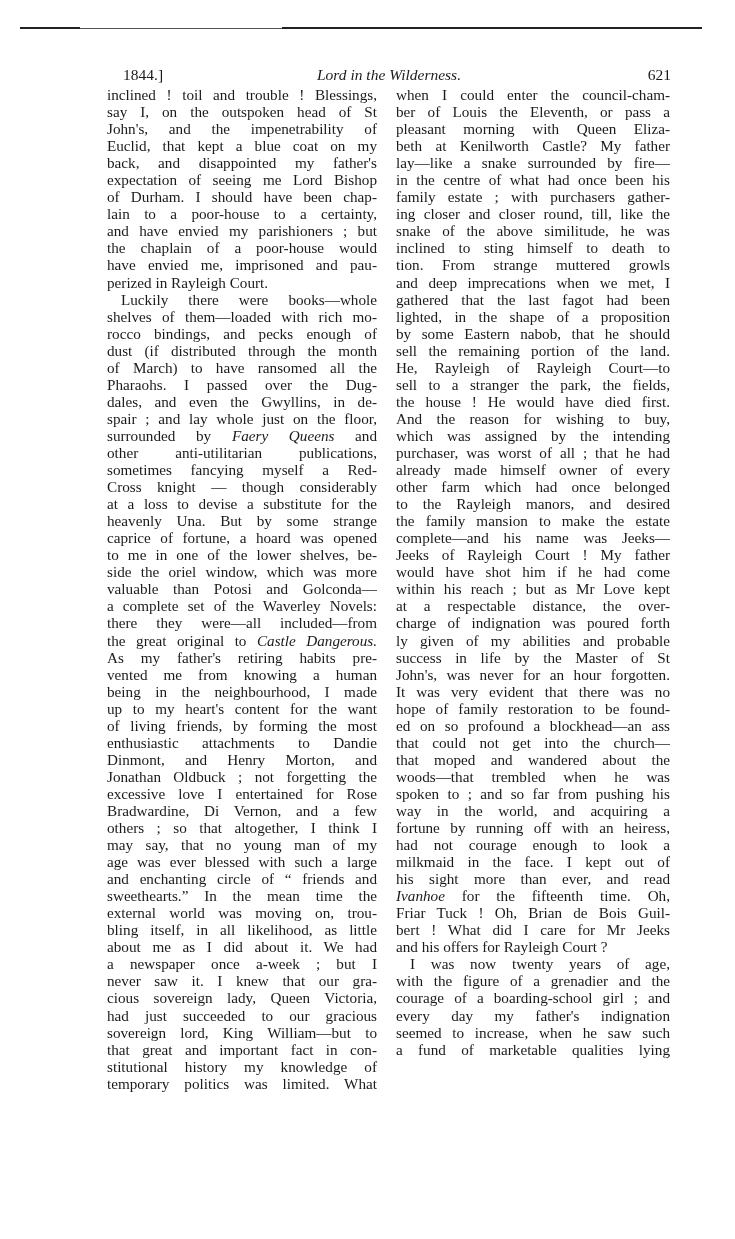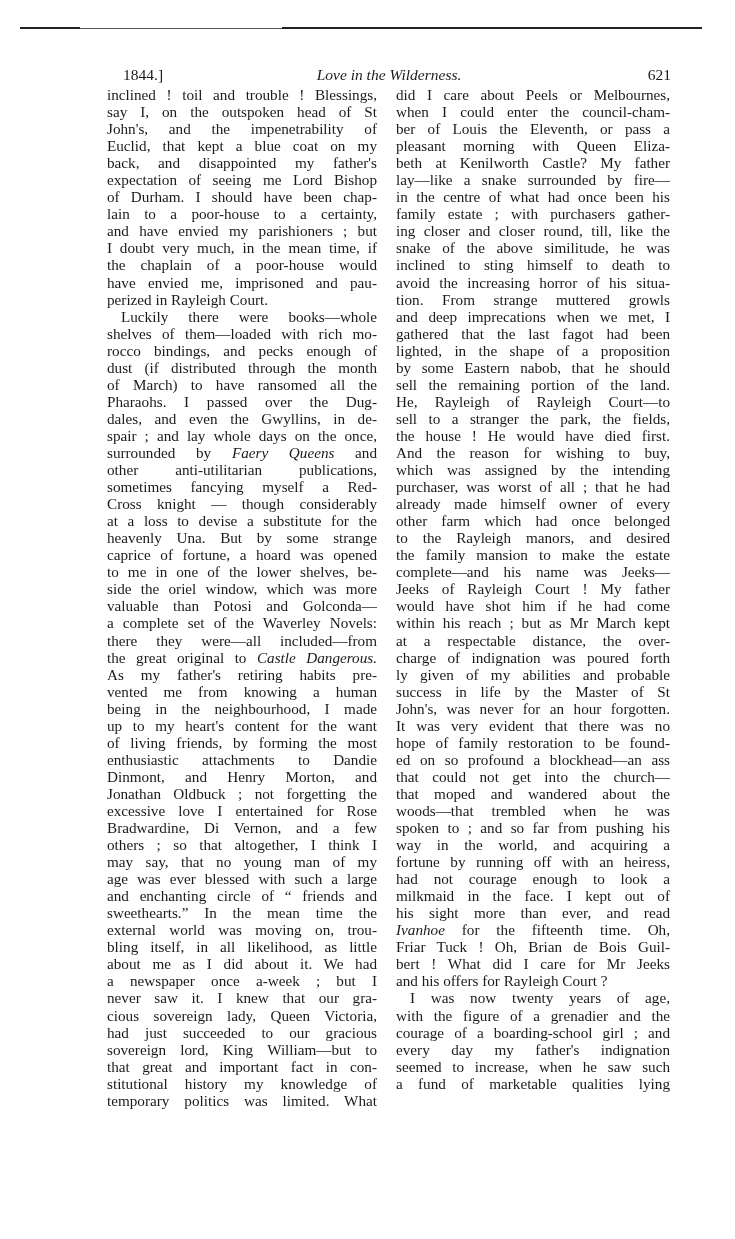--- a/index.html
+++ b/index.html
@@ -29,46 +29,45 @@
 </style>
 </head>
 <body>
 
 <div class="top-rule thin"></div>
 <div class="top-rule left"></div>
 <div class="top-rule right"></div>
 
 <div class="header">
   <span class="left">1844.]</span>
-  <span class="center">Love in the Wilderness.</span>
+  <span class="center">Lord in the Wilderness.</span>
   <span class="right">621</span>
 </div>
 
 <div class="col left" id="col-left">
     <div class="line"><span class="inner">inclined ! toil and trouble !  Blessings,</span></div>
     <div class="line"><span class="inner">say I, on the outspoken head of St</span></div>
     <div class="line"><span class="inner">John's, and the impenetrability of</span></div>
     <div class="line"><span class="inner">Euclid, that kept a blue coat on my</span></div>
     <div class="line"><span class="inner">back, and disappointed my father's</span></div>
     <div class="line"><span class="inner">expectation of seeing me Lord Bishop</span></div>
     <div class="line"><span class="inner">of Durham.  I should have been chap-</span></div>
     <div class="line"><span class="inner">lain to a poor-house to a certainty,</span></div>
     <div class="line"><span class="inner">and have envied my parishioners ; but</span></div>
-    <div class="line"><span class="inner">I doubt very much, in the mean time, if</span></div>
     <div class="line"><span class="inner">the chaplain of a poor-house would</span></div>
     <div class="line"><span class="inner">have envied me, imprisoned and pau-</span></div>
     <div class="line last"><span class="inner">perized in Rayleigh Court.</span></div>
     <div class="line indent"><span class="inner">Luckily there were books—whole</span></div>
     <div class="line"><span class="inner">shelves of them—loaded with rich mo-</span></div>
     <div class="line"><span class="inner">rocco bindings, and pecks enough of</span></div>
     <div class="line"><span class="inner">dust (if distributed through the month</span></div>
     <div class="line"><span class="inner">of March) to have ransomed all the</span></div>
     <div class="line"><span class="inner">Pharaohs.  I passed over the Dug-</span></div>
     <div class="line"><span class="inner">dales, and even the Gwyllins, in de-</span></div>
-    <div class="line"><span class="inner">spair ; and lay whole days on the once,</span></div>
+    <div class="line"><span class="inner">spair ; and lay whole just on the floor,</span></div>
     <div class="line"><span class="inner">surrounded by <i>Faery Queens</i> and</span></div>
     <div class="line"><span class="inner">other anti-utilitarian publications,</span></div>
     <div class="line"><span class="inner">sometimes fancying myself a Red-</span></div>
     <div class="line"><span class="inner">Cross knight — though considerably</span></div>
     <div class="line"><span class="inner">at a loss to devise a substitute for the</span></div>
     <div class="line"><span class="inner">heavenly Una.  But by some strange</span></div>
     <div class="line"><span class="inner">caprice of fortune, a hoard was opened</span></div>
     <div class="line"><span class="inner">to me in one of the lower shelves, be-</span></div>
     <div class="line"><span class="inner">side the oriel window, which was more</span></div>
     <div class="line"><span class="inner">valuable than Potosi and Golconda—</span></div>
@@ -96,52 +95,50 @@
     <div class="line"><span class="inner">a newspaper once a-week ; but I</span></div>
     <div class="line"><span class="inner">never saw it.  I knew that our gra-</span></div>
     <div class="line"><span class="inner">cious sovereign lady, Queen Victoria,</span></div>
     <div class="line"><span class="inner">had just succeeded to our gracious</span></div>
     <div class="line"><span class="inner">sovereign lord, King William—but to</span></div>
     <div class="line"><span class="inner">that great and important fact in con-</span></div>
     <div class="line"><span class="inner">stitutional history my knowledge of</span></div>
     <div class="line"><span class="inner">temporary politics was limited.  What</span></div>
   </div>
 <div class="col right" id="col-right">
-    <div class="line"><span class="inner">did I care about Peels or Melbournes,</span></div>
     <div class="line"><span class="inner">when I could enter the council-cham-</span></div>
     <div class="line"><span class="inner">ber of Louis the Eleventh, or pass a</span></div>
     <div class="line"><span class="inner">pleasant morning with Queen Eliza-</span></div>
     <div class="line"><span class="inner">beth at Kenilworth Castle?  My father</span></div>
     <div class="line"><span class="inner">lay—like a snake surrounded by fire—</span></div>
     <div class="line"><span class="inner">in the centre of what had once been his</span></div>
     <div class="line"><span class="inner">family estate ; with purchasers gather-</span></div>
     <div class="line"><span class="inner">ing closer and closer round, till, like the</span></div>
     <div class="line"><span class="inner">snake of the above similitude, he was</span></div>
     <div class="line"><span class="inner">inclined to sting himself to death to</span></div>
-    <div class="line"><span class="inner">avoid the increasing horror of his situa-</span></div>
     <div class="line"><span class="inner">tion.  From strange muttered growls</span></div>
     <div class="line"><span class="inner">and deep imprecations when we met, I</span></div>
     <div class="line"><span class="inner">gathered that the last fagot had been</span></div>
     <div class="line"><span class="inner">lighted, in the shape of a proposition</span></div>
     <div class="line"><span class="inner">by some Eastern nabob, that he should</span></div>
     <div class="line"><span class="inner">sell the remaining portion of the land.</span></div>
     <div class="line"><span class="inner">He, Rayleigh of Rayleigh Court—to</span></div>
     <div class="line"><span class="inner">sell to a stranger the park, the fields,</span></div>
     <div class="line"><span class="inner">the house !  He would have died first.</span></div>
     <div class="line"><span class="inner">And the reason for wishing to buy,</span></div>
     <div class="line"><span class="inner">which was assigned by the intending</span></div>
     <div class="line"><span class="inner">purchaser, was worst of all ; that he had</span></div>
     <div class="line"><span class="inner">already made himself owner of every</span></div>
     <div class="line"><span class="inner">other farm which had once belonged</span></div>
     <div class="line"><span class="inner">to the Rayleigh manors, and desired</span></div>
     <div class="line"><span class="inner">the family mansion to make the estate</span></div>
     <div class="line"><span class="inner">complete—and his name was Jeeks—</span></div>
     <div class="line"><span class="inner">Jeeks of Rayleigh Court !   My father</span></div>
     <div class="line"><span class="inner">would have shot him if he had come</span></div>
-    <div class="line"><span class="inner">within his reach ; but as Mr March kept</span></div>
+    <div class="line"><span class="inner">within his reach ; but as Mr Love kept</span></div>
     <div class="line"><span class="inner">at a respectable distance, the over-</span></div>
     <div class="line"><span class="inner">charge of indignation was poured forth</span></div>
     <div class="line"><span class="inner">ly given of my abilities and probable</span></div>
     <div class="line"><span class="inner">success in life by the Master of St</span></div>
     <div class="line"><span class="inner">John's, was never for an hour forgotten.</span></div>
     <div class="line"><span class="inner">It was very evident that there was no</span></div>
     <div class="line"><span class="inner">hope of family restoration to be found-</span></div>
     <div class="line"><span class="inner">ed on so profound a blockhead—an ass</span></div>
     <div class="line"><span class="inner">that could not get into the church—</span></div>
     <div class="line"><span class="inner">that moped and wandered about the</span></div>

